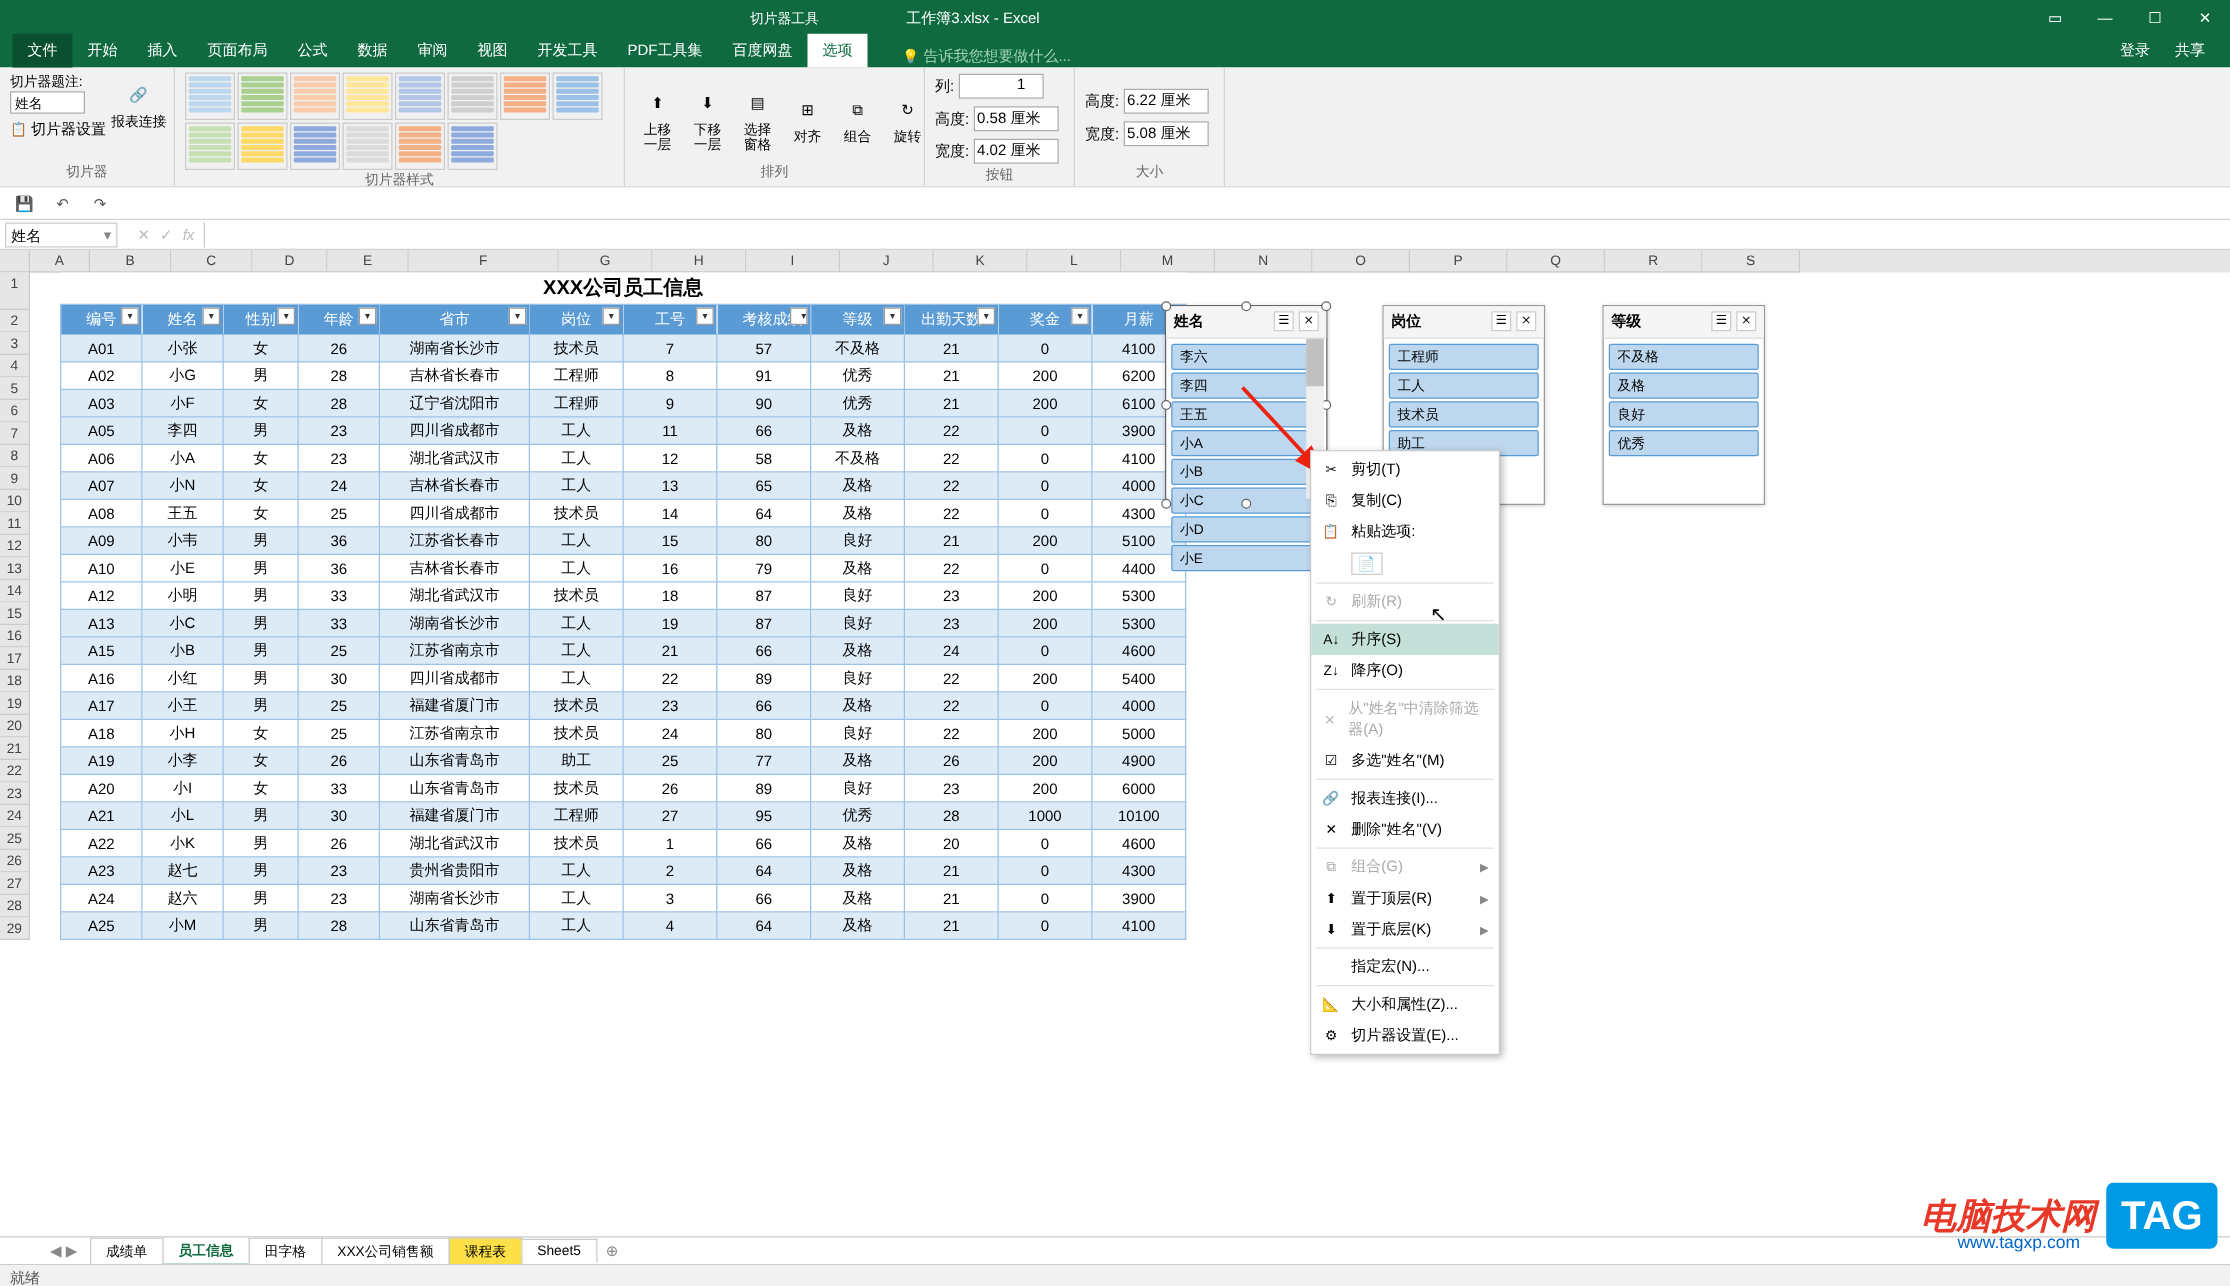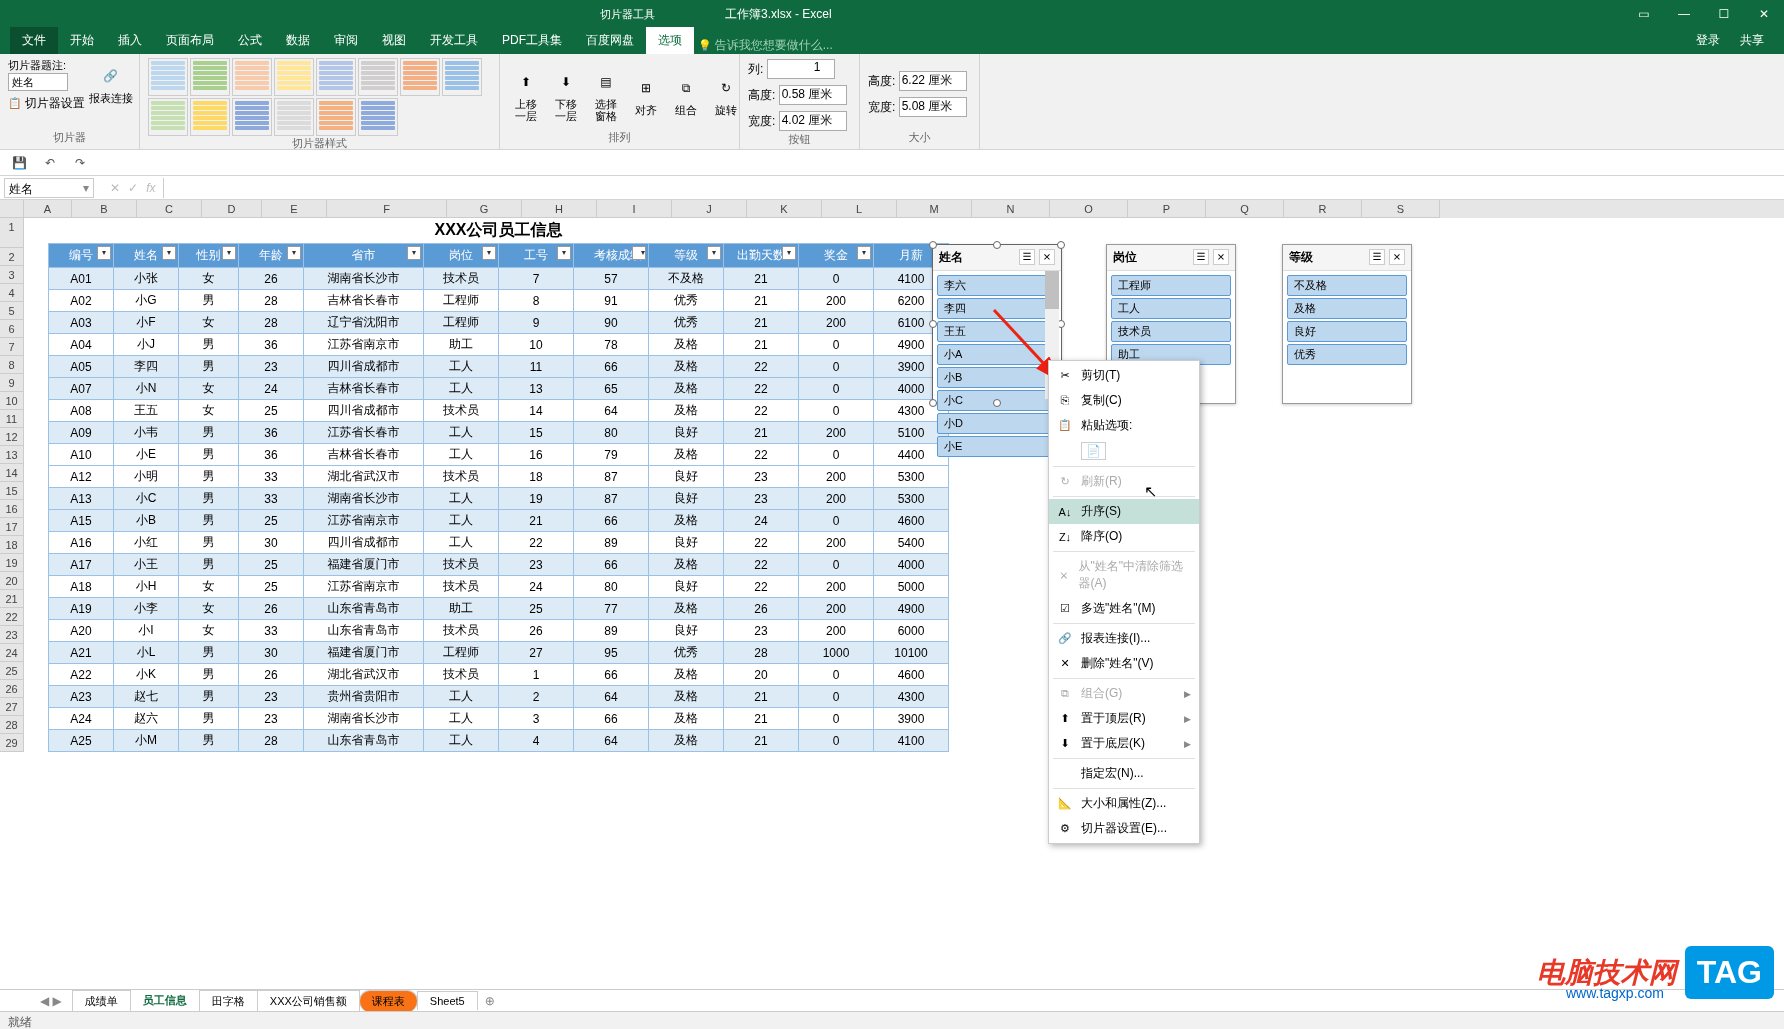--- a/index.html
+++ b/index.html
@@ -6,21 +6,21 @@
 body{background:#fff;overflow:hidden;}
 .titlebar{background:#0f6b3f;height:28px;display:flex;align-items:center;color:#fff;}
 .titlebar .contextual-tab{background:#0f6b3f;padding:4px 20px;font-size:11px;margin-left:580px;}
 .titlebar .doc-title{margin-left:50px;font-size:12px;}
 .titlebar .win-controls{margin-left:auto;display:flex;}
 .titlebar .win-controls div{width:40px;height:28px;display:flex;align-items:center;justify-content:center;cursor:pointer;}
 .ribbon-tabs{background:#0f6b3f;height:26px;display:flex;align-items:flex-end;padding-left:10px;color:#fff;}
 .ribbon-tabs .tab{padding:5px 12px;cursor:pointer;font-size:12px;}
 .ribbon-tabs .tab.active{background:#fff;color:#0f6b3f;}
 .ribbon-tabs .tab.file{background:#0a5030;}
-.ribbon-tabs .tell-me{color:#a0d0b8;margin-left:4px;font-size:11px;}
+.ribbon-tabs .tell-me{color:#a0d0b8;margin-left:28px;font-size:11px;}
 .ribbon-tabs .right-side{margin-left:auto;display:flex;padding-right:10px;}
 .ribbon-tabs .right-side div{padding:5px 10px;font-family:Liberation Serif, serif;}
 .ribbon{background:#f1f1f1;border-bottom:1px solid #d4d4d4;height:96px;display:flex;}
 .ribbon-group{border-right:1px solid #d4d4d4;padding:4px 8px;display:flex;flex-direction:column;position:relative;}
 .ribbon-group .group-label{text-align:center;font-size:11px;color:#666;margin-top:auto;}
 .ribbon-group .group-content{display:flex;gap:4px;flex:1;}
 .slicer-caption-input{width:60px;height:18px;border:1px solid #ababab;background:#fff;font-size:11px;padding:1px 3px;}
 .big-btn{display:flex;flex-direction:column;align-items:center;justify-content:center;width:48px;cursor:pointer;padding:2px;}
 .big-btn .icon{width:32px;height:32px;display:flex;align-items:center;justify-content:center;}
 .big-btn .label{font-size:11px;text-align:center;line-height:12px;}
@@ -66,21 +66,21 @@
 .context-menu .item:hover,.context-menu .item.hover{background:#c5e0d8;}
 .context-menu .item.disabled{color:#aaa;cursor:default;}
 .context-menu .item .cicon{width:16px;height:16px;display:flex;align-items:center;justify-content:center;font-size:11px;}
 .context-menu .sep{height:1px;background:#e0e0e0;margin:2px 4px;}
 .context-menu .arrow-r{margin-left:auto;color:#888;font-size:9px;}
 .red-arrow{position:absolute;z-index:99;}
 .sheet-tabs{position:fixed;bottom:18px;left:0;right:0;height:22px;background:#fff;border-top:1px solid #ccc;display:flex;align-items:center;padding-left:40px;}
 .sheet-tabs .nav{display:flex;gap:4px;color:#888;margin-right:10px;}
 .sheet-tab{padding:3px 12px;border:1px solid #ccc;border-bottom:none;background:#fff;cursor:pointer;font-size:11px;margin-right:-1px;}
 .sheet-tab.active{border-bottom:2px solid #0f6b3f;color:#0f6b3f;font-weight:bold;}
-.sheet-tab.orange{background:#f97316;border-radius:11px;}
+.sheet-tab.orange{background:#fde047;}
 .status-bar{position:fixed;bottom:0;left:0;right:0;height:18px;background:#f1f1f1;border-top:1px solid #ccc;font-size:11px;padding:2px 8px;color:#555;}
 .watermark{position:fixed;right:10px;bottom:30px;display:flex;align-items:center;gap:8px;z-index:200;}
 .watermark .txt{color:#e83828;font-size:28px;font-weight:bold;font-style:italic;}
 .watermark .sub{color:#0066cc;font-size:14px;position:absolute;right:110px;bottom:-2px;}
 .watermark .tag{background:#0099e5;color:#fff;font-size:32px;font-weight:bold;padding:8px 12px;border-radius:6px;}
 svg{overflow:visible;}
 </style>
 </head>
 <body>
 
@@ -438,47 +438,47 @@
               <td>28</td>
               <td>辽宁省沈阳市</td>
               <td>工程师</td>
               <td>9</td>
               <td>90</td>
               <td>优秀</td>
               <td>21</td>
               <td>200</td>
               <td>6100</td>
             </tr>
-            <tr class="even">
-              <td>A04</td>
-              <td>小J</td>
-              <td>男</td>
-              <td>36</td>
-              <td>江苏省南京市</td>
-              <td>助工</td>
-              <td>10</td>
-              <td>78</td>
-              <td>及格</td>
-              <td>21</td>
-              <td>0</td>
-              <td>4900</td>
-            </tr>
             <tr class="odd">
               <td>A05</td>
               <td>李四</td>
               <td>男</td>
               <td>23</td>
               <td>四川省成都市</td>
               <td>工人</td>
               <td>11</td>
               <td>66</td>
               <td>及格</td>
               <td>22</td>
               <td>0</td>
               <td>3900</td>
+            </tr>
+            <tr class="even">
+              <td>A06</td>
+              <td>小A</td>
+              <td>女</td>
+              <td>23</td>
+              <td>湖北省武汉市</td>
+              <td>工人</td>
+              <td>12</td>
+              <td>58</td>
+              <td>不及格</td>
+              <td>22</td>
+              <td>0</td>
+              <td>4100</td>
             </tr>
             <tr class="odd">
               <td>A07</td>
               <td>小N</td>
               <td>女</td>
               <td>24</td>
               <td>吉林省长春市</td>
               <td>工人</td>
               <td>13</td>
               <td>65</td>

